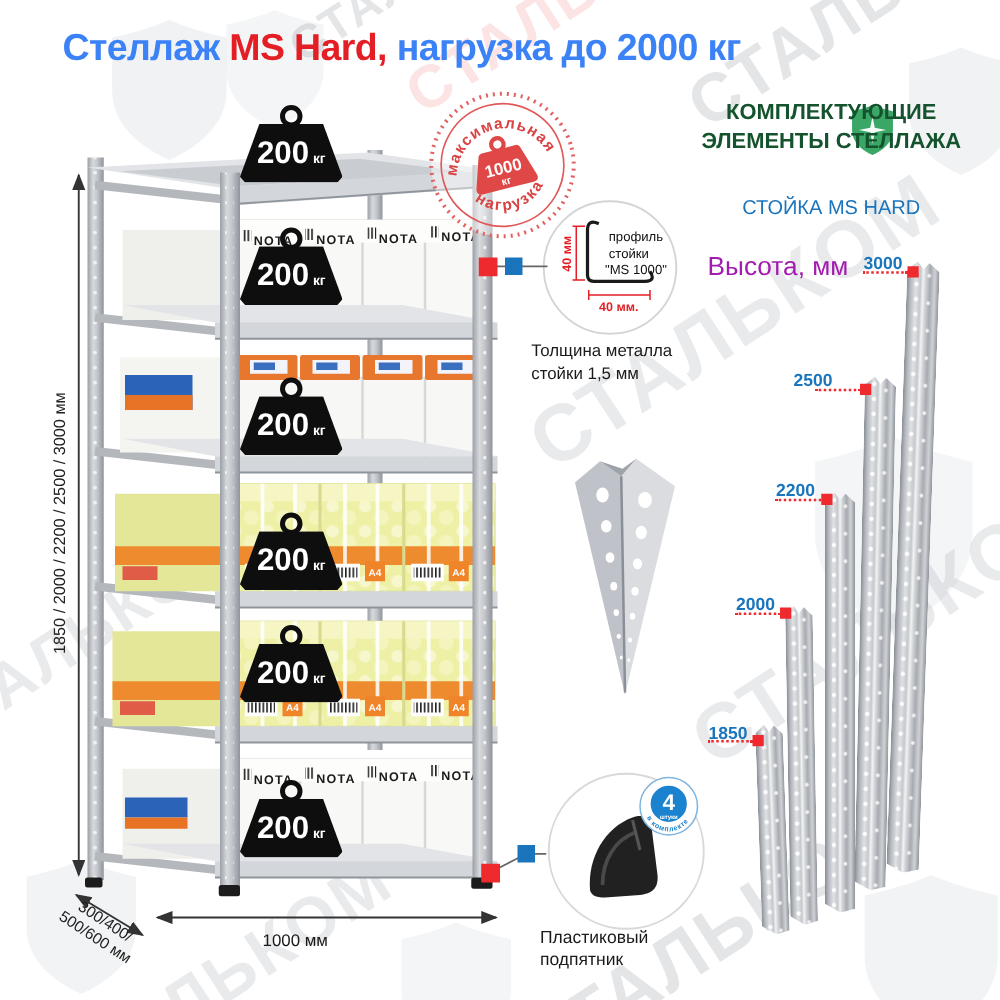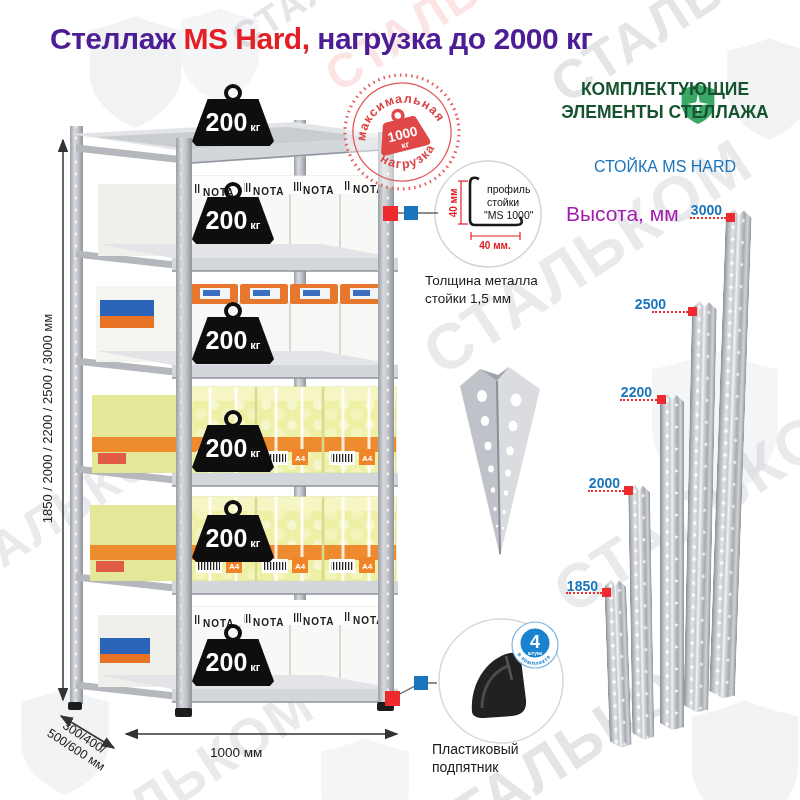--- a/index.html
+++ b/index.html
@@ -5,21 +5,21 @@
   html,body{margin:0;padding:0;background:#fff;}
   #canvas{position:relative;width:800px;height:800px;overflow:hidden;background:#fff;
           font-family:"Liberation Sans","DejaVu Sans",sans-serif;}
   
   .wm{position:absolute;font-weight:bold;white-space:nowrap;transform:rotate(-33deg);
       transform-origin:left center;color:rgba(120,126,134,0.16);z-index:1;letter-spacing:2px;}
   .wm.red{color:rgba(227,30,36,0.12);}
   .shield{position:absolute;z-index:1;}
   
   .title{position:absolute;left:50px;top:22px;font-size:30px;font-weight:bold;letter-spacing:-0.5px;z-index:6;}
-  .title .blue{color:#4c1d95;text-align:right;} .title .red{color:#e31e24;}
+  .title .blue{color:#3b82f6;text-align:right;} .title .red{color:#e31e24;}
   
   .weight{position:absolute;width:82px;text-align:center;z-index:4;}
   .weight .ring{display:block;margin:0 auto -3px auto;width:10px;height:10px;border:4.5px solid #0e0e0e;border-radius:50%;}
   .weight .body{height:47px;background:#0e0e0e;clip-path:polygon(19% 0%,81% 0%,100% 90%,95% 100%,5% 100%,0% 90%);
       display:flex;align-items:center;justify-content:center;gap:3px;color:#fff;}
   .weight .val{font-size:25px;font-weight:bold;line-height:1;}
   .weight .unit{font-size:11px;font-weight:bold;margin-top:10px;line-height:1;}
   
   .comp-header{position:absolute;left:535px;top:78px;width:260px;text-align:center;color:#14532d;
       font-size:17.5px;font-weight:bold;line-height:1.3;z-index:6;}

